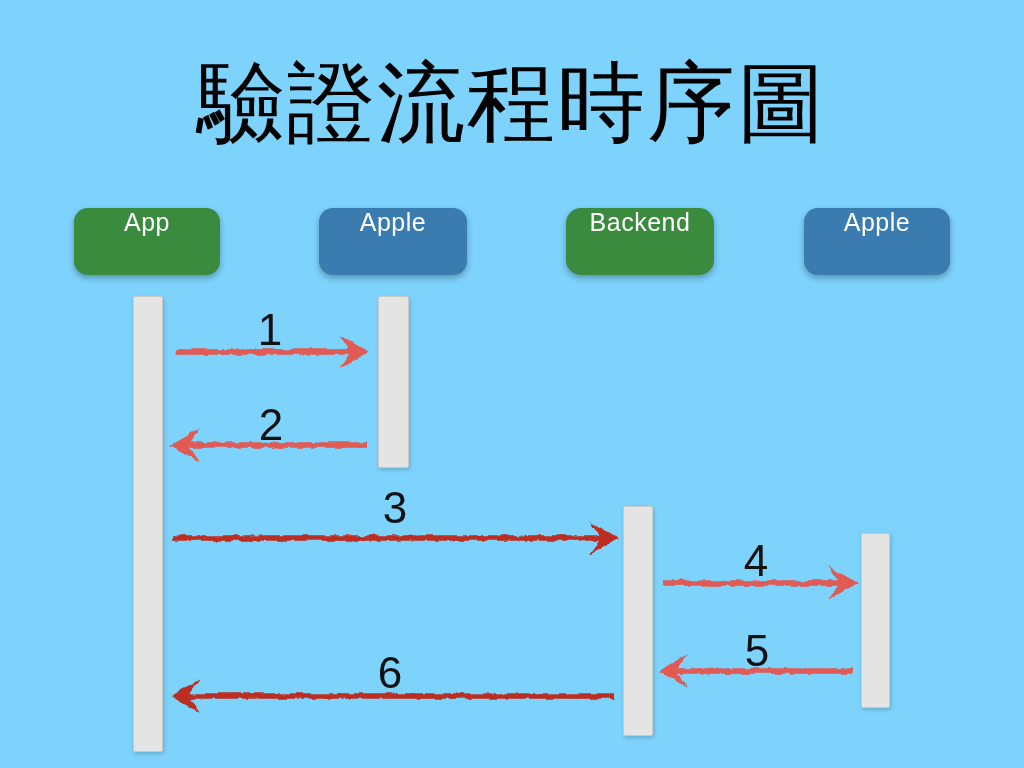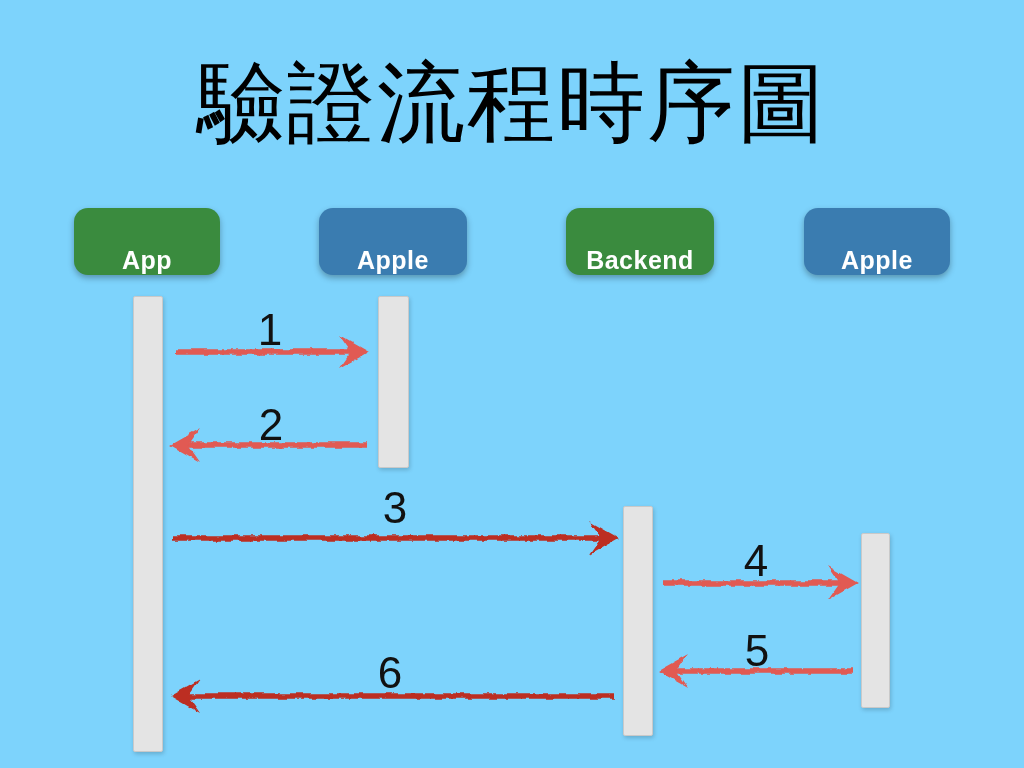--- a/index.html
+++ b/index.html
@@ -28,25 +28,25 @@
     color: #000000;
     line-height: 1.15;
     white-space: nowrap;
   }
   .actor {
     position: absolute;
     top: 208px;
     height: 67px;
     border-radius: 14px;
     display: flex;
-    align-items: flex-end;
+    align-items: flex-start;
     justify-content: center;
     color: #ffffff;
     font-size: 25px;
-    font-weight: 700;
+    font-weight: 400;
     letter-spacing: 0.5px;
     box-shadow: 0 3px 6px rgba(0,0,0,0.30);
   }
   .lifeline {
     position: absolute;
     background: #e4e4e4;
     border: 1px solid #c9c9c9;
     border-radius: 2px;
     box-sizing: border-box;
     box-shadow: 1px 2px 4px rgba(0,0,0,0.18);
@@ -72,21 +72,21 @@
 <div class="stage">
   <h1 class="title">驗證流程時序圖</h1>
 
   <div id="actors-row">
       <div class="actor" style="left: 74px; width: 146px; background: rgb(58, 139, 62); color: rgb(255, 255, 255);">
         <span>App</span>
       </div>
       <div class="actor" style="left: 319px; width: 148px; background: rgb(58, 124, 176); color: rgb(255, 255, 255);">
         <span>Apple</span>
       </div>
-      <div class="actor" style="left: 566px; width: 148px; background: rgb(58, 139, 62); color: rgb(255, 255, 255);">
+      <div class="actor" style="left: 566px; width: 148px; background: rgb(58, 139, 62); color: rgb(255, 255, 255); border-radius: 15px;">
         <span>Backend</span>
       </div>
       <div class="actor" style="left: 804px; width: 146px; background: rgb(58, 124, 176); color: rgb(255, 255, 255);">
         <span>Apple</span>
       </div>
     </div>
   <div id="lifelines-layer">
       <div class="lifeline" style="left: 133px; top: 296px; width: 30px; height: 456px; background: rgb(228, 228, 228); border-color: rgb(201, 201, 201);"></div>
       <div class="lifeline" style="left: 378px; top: 296px; width: 31px; height: 172px; background: rgb(228, 228, 228); border-color: rgb(201, 201, 201);"></div>
       <div class="lifeline" style="left: 623px; top: 506px; width: 30px; height: 230px; background: rgb(228, 228, 228); border-color: rgb(201, 201, 201);"></div>

